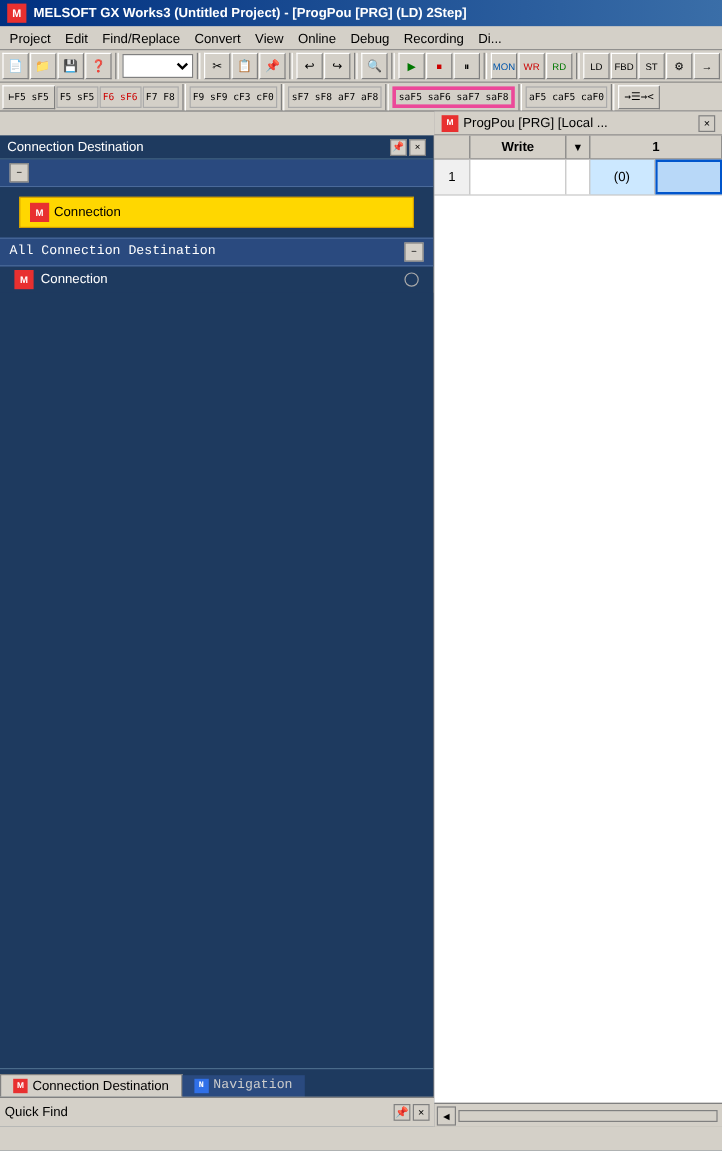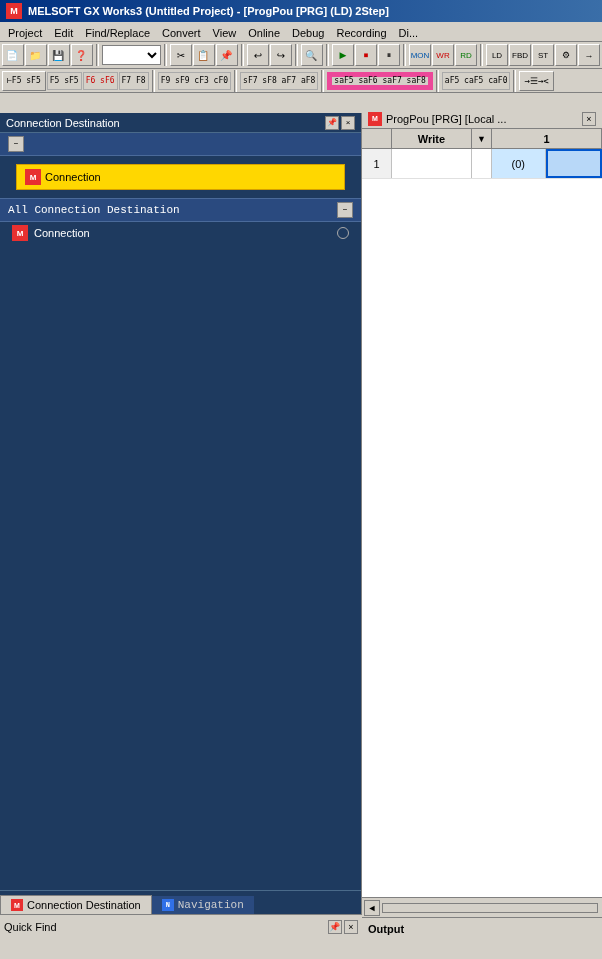--- a/index.html
+++ b/index.html
@@ -236,21 +236,20 @@
       border: 1px solid #aaa;
       background: transparent;
     }
 
     
     .right-panel {
       flex: 1;
       background: #a3a3a3;
       display: flex;
       flex-direction: column;
-      margin-top: 16px;
     }
     .prog-title-bar {
       background: #d4d0c8;
       border-bottom: 1px solid #808080;
       padding: 2px 6px;
       font-size: 11px;
       display: flex;
       align-items: center;
       gap: 4px;
       height: 20px;
@@ -471,21 +470,21 @@
 <div class="ladder-toolbar">
   <button class="ladder-btn" style="font-size:8px;font-family:monospace">⊢<br style="display:none">F5 sF5</button>
   <span style="font-size:8px;font-family:monospace;padding:0 2px;border:1px solid #aaa;height:18px;display:flex;align-items:center">F5 sF5</span>
   <span style="font-size:8px;font-family:monospace;padding:0 2px;border:1px solid #aaa;height:18px;display:flex;align-items:center;color:#cc0000">F6 sF6</span>
   <span style="font-size:8px;font-family:monospace;padding:0 2px;border:1px solid #aaa;height:18px;display:flex;align-items:center">F7 F8</span>
   <div class="toolbar-separator"></div>
   <span style="font-size:8px;font-family:monospace;padding:0 2px;border:1px solid #aaa;height:18px;display:flex;align-items:center">F9 sF9 cF3 cF0</span>
   <div class="toolbar-separator"></div>
   <span style="font-size:8px;font-family:monospace;padding:0 2px;border:1px solid #aaa;height:18px;display:flex;align-items:center">sF7 sF8 aF7 aF8</span>
   <div class="toolbar-separator"></div>
-  <span style="font-size:8px;font-family:monospace;padding:0 2px;border:5px solid #ec4899;height:18px;display:flex;align-items:center">saF5 saF6 saF7 saF8</span>
+  <span style="font-size:8px;font-family:monospace;padding:0 2px;border:3px solid #ec4899;height:18px;display:flex;align-items:center">saF5 saF6 saF7 saF8</span>
   <div class="toolbar-separator"></div>
   <span style="font-size:8px;font-family:monospace;padding:0 2px;border:1px solid #aaa;height:18px;display:flex;align-items:center">aF5 caF5 caF0</span>
   <div class="toolbar-separator"></div>
   <button class="ladder-btn" style="font-size:9px">→☰→&lt;</button>
 </div>
 
 <div class="main-layout">
 
   <div class="left-panel">
 
@@ -574,18 +573,15 @@
       </div>
 
       <div style="flex:1;background:white"></div>
     </div>
 
     <div style="height:20px;background:#d4d0c8;border-top:1px solid #808080;display:flex;align-items:center;padding:0 2px">
       <button style="width:16px;height:16px;font-size:9px;background:#d4d0c8;border:1px solid #808080;cursor:pointer;display:flex;align-items:center;justify-content:center">◄</button>
       <div style="flex:1;height:10px;background:#d4d0c8;border:1px solid #808080;margin:0 2px"></div>
     </div>
 
-    <div class="output-bar">
-      <span>Output</span>
-    </div>
   </div>
 
 </div>
 
 </body></html>

